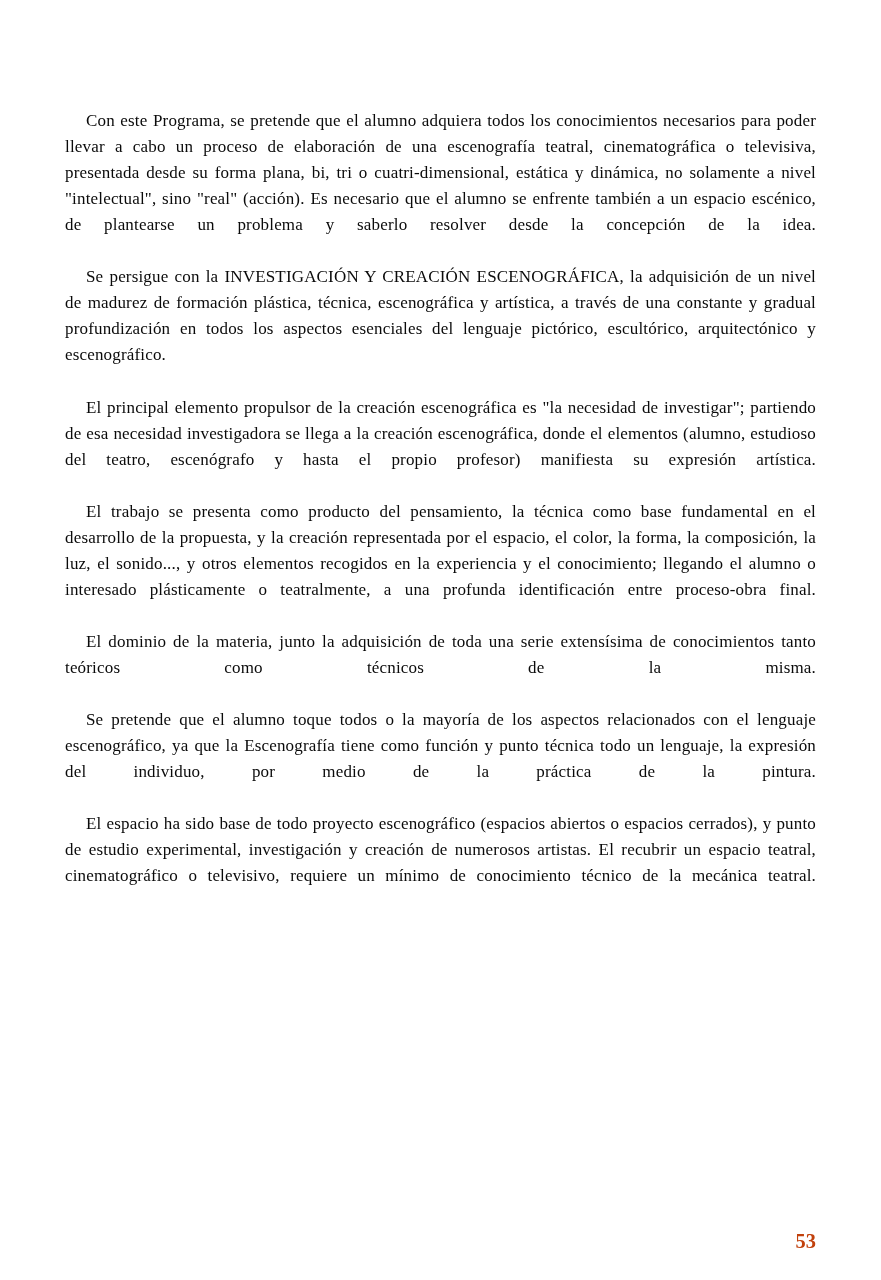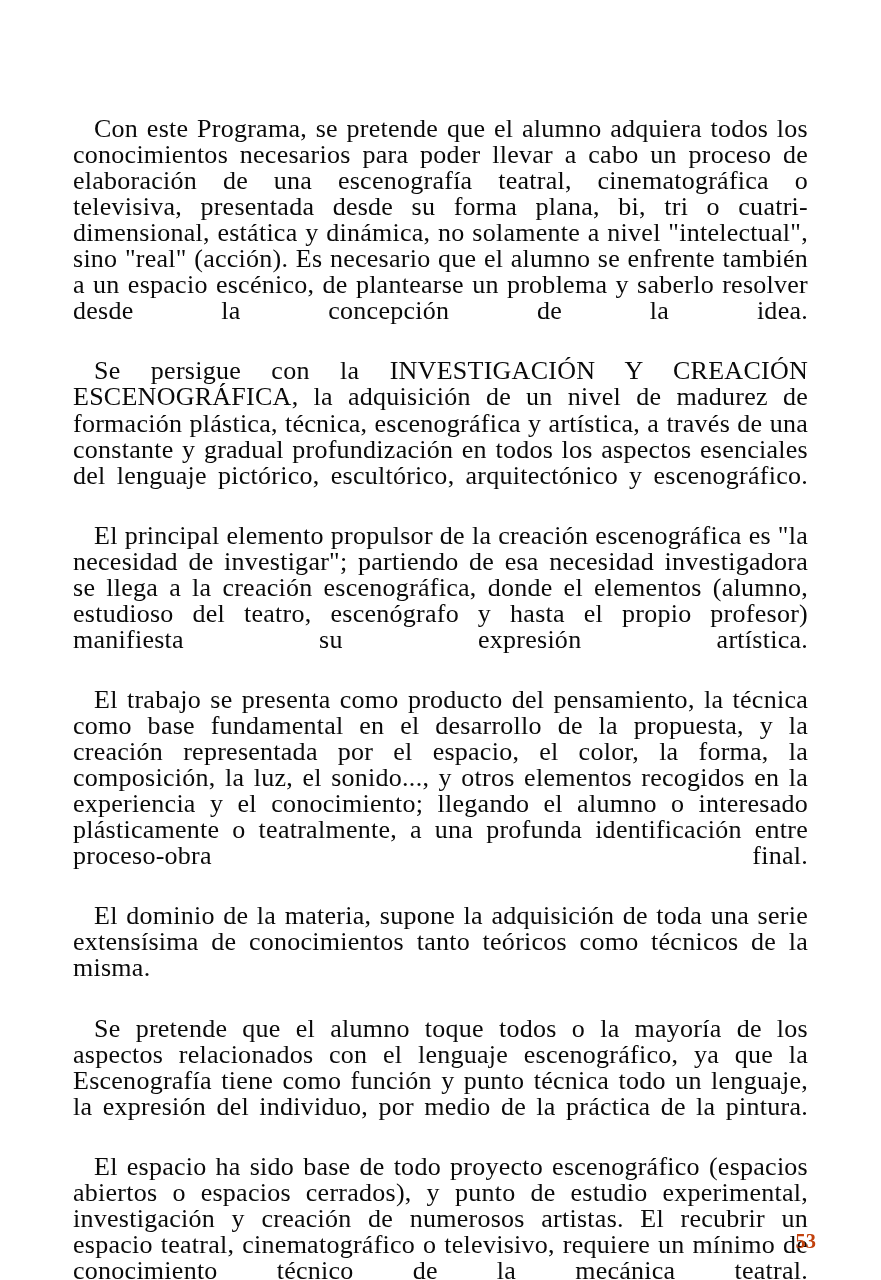--- a/index.html
+++ b/index.html
@@ -20,24 +20,24 @@
   }
 
   .text-block {
     position: absolute;
     left: 65px;
     top: 108px;
     width: 751px;
   }
 
   .para {
-    margin: 8px;
+    margin: 0;
     text-indent: 21px;
     text-align: justify;
-    font-size: 26px;
+    font-size: 17px;
     line-height: 26.05px;
     letter-spacing: 0.01em;
     word-spacing: 0.005em;
     color: #0a0a0a;
   }
 
   
   .para:after {
     content: "";
     display: inline-block;
@@ -59,20 +59,20 @@
 </head>
 <body>
 
 <div class="page">
 
   <div class="text-block">
     <p class="para">Con este Programa, se pretende que el alumno adquiera todos los conocimientos necesarios para poder llevar a cabo un proceso de elaboración de una escenografía teatral, cinematográfica o televisiva, presentada desde su forma plana, bi, tri o cuatri-dimensional, estática y dinámica, no solamente a nivel "intelectual", sino "real" (acción). Es necesario que el alumno se enfrente también a un espacio escénico, de plantearse un problema y saberlo resolver desde la concepción de la idea.</p>
     <p class="para">Se persigue con la INVESTIGACIÓN Y CREACIÓN ESCENOGRÁFICA, la adquisición de un nivel de madurez de formación plástica, técnica, escenográfica y artística, a través de una constante y gradual profundización en todos los aspectos esenciales del lenguaje pictórico, escultórico, arquitectónico y escenográfico.</p>
     <p class="para">El principal elemento propulsor de la creación escenográfica es "la necesidad de investigar"; partiendo de esa necesidad investigadora se llega a la creación escenográfica, donde el elementos (alumno, estudioso del teatro, escenógrafo y hasta el propio profesor) manifiesta su expresión artística.</p>
     <p class="para">El trabajo se presenta como producto del pensamiento, la técnica como base fundamental en el desarrollo de la propuesta, y la creación representada por el espacio, el color, la forma, la composición, la luz, el sonido..., y otros elementos recogidos en la experiencia y el conocimiento; llegando el alumno o interesado plásticamente o teatralmente, a una profunda identificación entre proceso-obra final.</p>
-    <p class="para">El dominio de la materia, supone la adquisición de toda una serie extensísima de conocimientos tanto teóricos como técnicos de la misma.</p>
+    <p class="para">El dominio de la materia, junto la adquisición de toda una serie extensísima de conocimientos tanto teóricos como técnicos de la misma.</p>
     <p class="para">Se pretende que el alumno toque todos o la mayoría de los aspectos relacionados con el lenguaje escenográfico, ya que la Escenografía tiene como función y punto técnica todo un lenguaje, la expresión del individuo, por medio de la práctica de la pintura.</p>
     <p class="para">El espacio ha sido base de todo proyecto escenográfico (espacios abiertos o espacios cerrados), y punto de estudio experimental, investigación y creación de numerosos artistas. El recubrir un espacio teatral, cinematográfico o televisivo, requiere un mínimo de conocimiento técnico de la mecánica teatral.</p>
   </div>
 
   <div class="page-number">53</div>
 
 </div>
 
 </body></html>

